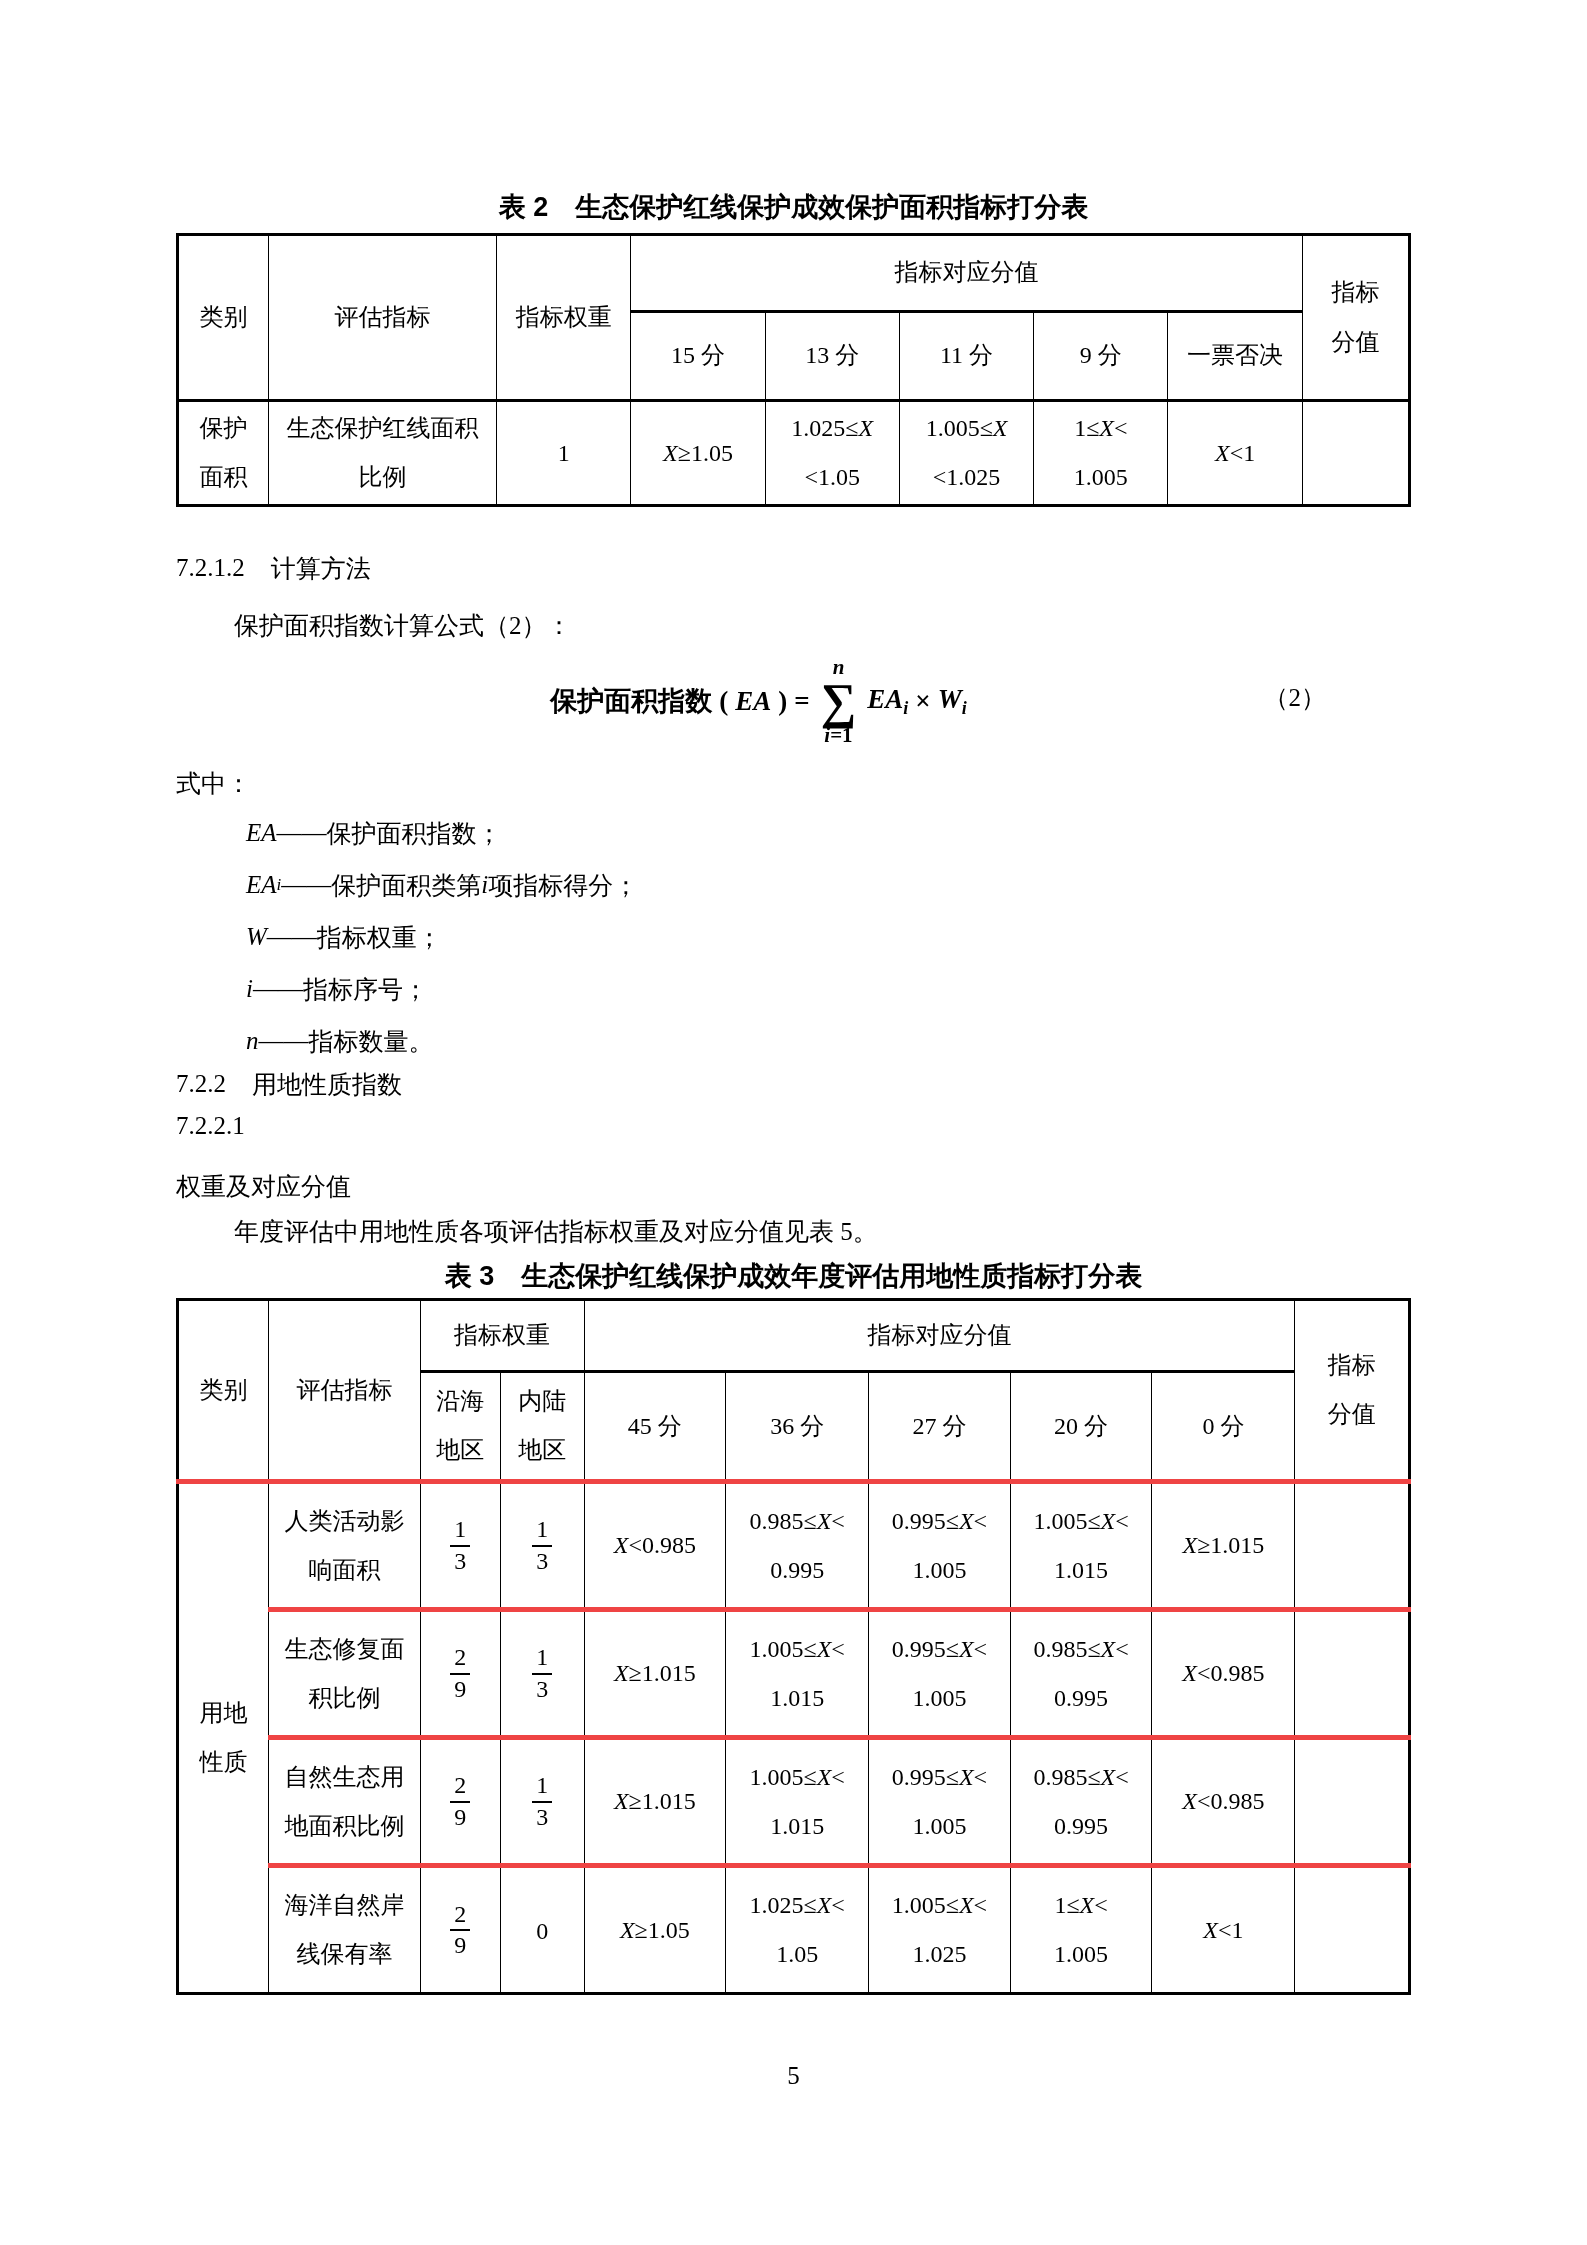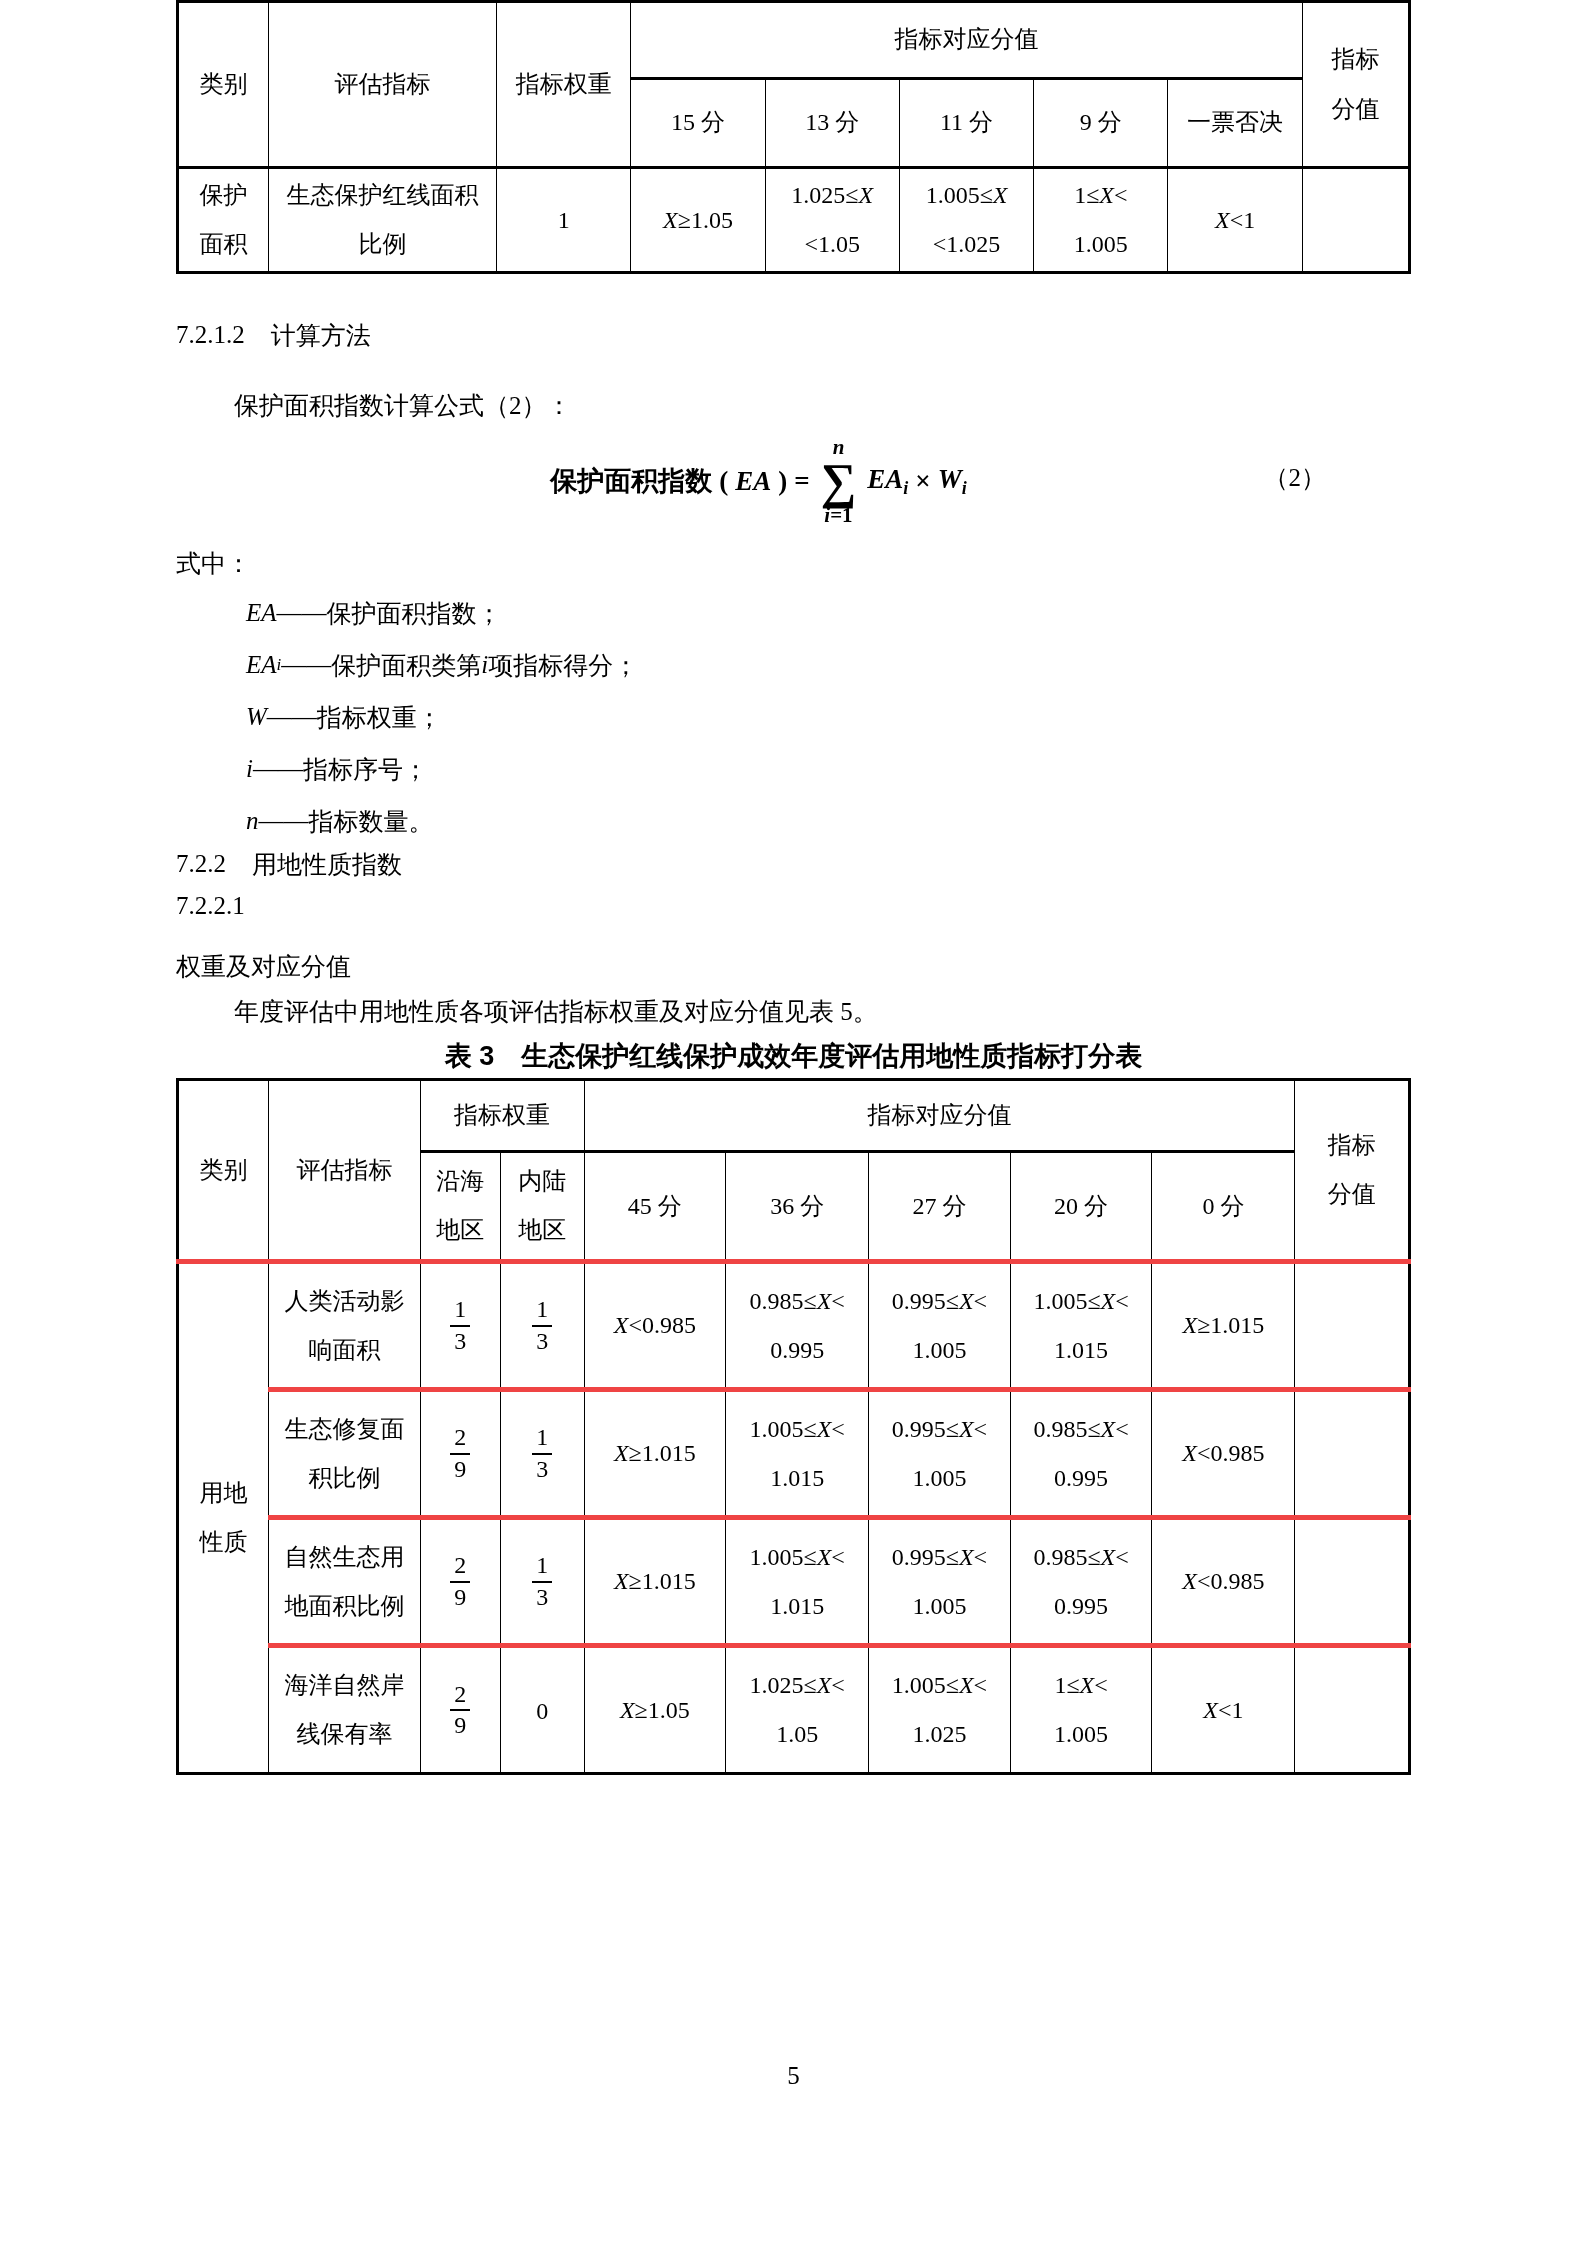--- a/index.html
+++ b/index.html
@@ -45,21 +45,21 @@
   
   .clause{margin:0;font-size:25px;line-height:34px;display:flex;align-items:flex-start;gap:26px;}
   .clause .num{font-family:"Liberation Serif","DejaVu Serif",serif;}
   .clause .ttl{font-family:"Liberation Sans","DejaVu Sans",sans-serif;font-weight:400;}
   #h7212{margin-top:44px;}
   #h722{margin-top:0;}
   #h7221{margin-top:8px;flex-direction:column;}
 
   
   .para{font-size:25px;line-height:34px;margin:0;}
-  #intro{margin-top:37px;text-indent:58px;}
+  #intro{margin-top:24px;text-indent:58px;}
   #where{margin-top:14px;}
   #para3{margin-top:12px;text-indent:58px;}
 
   
   .formula-wrap{position:relative;margin-top:6px;height:104px;}
   .formula{
     display:flex;justify-content:center;align-items:center;gap:7px;height:104px;
     font-size:27px;font-weight:600;transform:translateX(-35px);
   }
   .formula i{font-style:italic;}
@@ -77,20 +77,21 @@
   .def i{font-style:italic;}
   .def sub{font-size:17px;font-style:italic;}
 
   .page-num{position:absolute;left:0;top:2062px;width:1587px;text-align:center;font-size:25px;}
 </style>
 </head>
 <body>
 
 <div class="content">
 
+  <div class="tbl-title" id="t2-title">表 2　生态保护红线保护成效保护面积指标打分表</div>
 
   <table class="grid" id="table2">
     <colgroup>
       <col style="width:7.4%">
         <col style="width:18.5%">
         <col style="width:10.9%">
       <col style="width:10.9%">
         <col style="width:10.9%">
         <col style="width:10.9%">
       <col style="width:10.9%">

